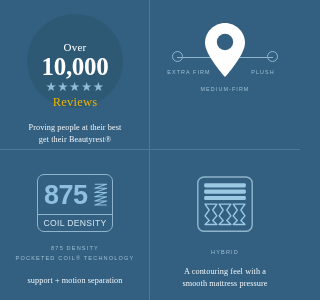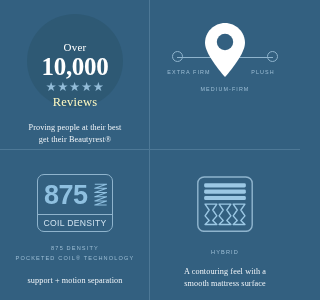--- a/index.html
+++ b/index.html
@@ -87,21 +87,21 @@
   }
   .rv-stars {
     color: #93bcd8;
     font-size: 12.5px;
     line-height: 1;
     letter-spacing: 0.6px;
     margin: 1px 0 2px 0;
   }
   .rv-reviews {
     font-family: "Liberation Serif", serif;
-    color: #fef9c3;
+    color: #eab308;
     font-size: 12.5px;
     line-height: 1;
     letter-spacing: 0.2px;
   }
   .cell-reviews .caption { margin-top: 14px; }
 
   
   .cell-firm { justify-content: flex-start; }
   .firm-art {
     position: relative;
@@ -274,17 +274,17 @@
       <rect x="8" y="22" width="46" height="4.6" rx="1.6" fill="#9cc8e4"></rect>
       <g fill="none" stroke="#9cc8e4" stroke-width="1.5" stroke-linejoin="round">
         <path d="M9 31 H22 L17.5 37.5 L22 44 L17.5 49 L22 53.5 H9 L13.5 49 L9 44 L13.5 37.5 Z"></path>
         <path d="M24.5 31 H37.5 L33 37.5 L37.5 44 L33 49 L37.5 53.5 H24.5 L29 49 L24.5 44 L29 37.5 Z"></path>
         <path d="M40 31 H53 L48.5 37.5 L53 44 L48.5 49 L53 53.5 H40 L44.5 49 L40 44 L44.5 37.5 Z"></path>
       </g>
     </svg>
     <div class="hybrid-sub">HYBRID</div>
     <div class="caption">
       <div>A contouring feel with a</div>
-      <div>smooth mattress surface</div>
+      <div>smooth mattress pressure</div>
     </div>
   </div>
 
 </div>
 
 </body></html>

